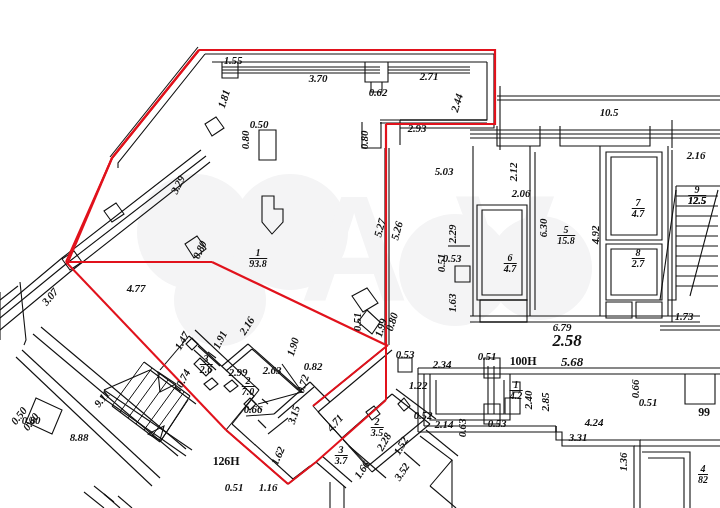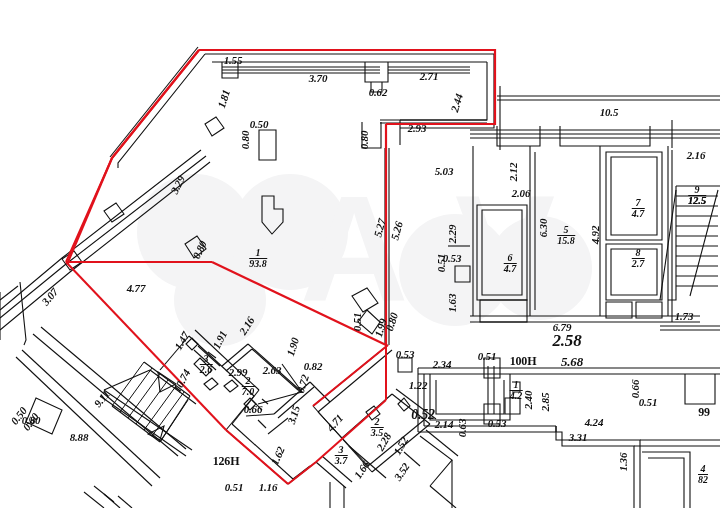--- a/index.html
+++ b/index.html
@@ -281,21 +281,21 @@
       <div class="lbl" style="left: 567px; top: 311px; font-size: 17px; transform: translate(-50%, -50%); margin-top: 29px;">2.58</div>
       <div class="lbl" style="left: 562px; top: 327px; font-size: 11px; transform: translate(-50%, -50%);">6.79</div>
       <div class="lbl" style="left: 684px; top: 316px; font-size: 11px; transform: translate(-50%, -50%);">1.73</div>
       <div class="lbl" style="left: 696px; top: 155px; font-size: 11px; transform: translate(-50%, -50%);">2.16</div>
       <div class="lbl" style="left: 697px; top: 200px; font-size: 11px; transform: translate(-50%, -50%);">12.5</div>
       <div class="lbl" style="left: 405px; top: 354px; font-size: 11px; transform: translate(-50%, -50%);">0.53</div>
       <div class="lbl" style="left: 442px; top: 364px; font-size: 11px; transform: translate(-50%, -50%);">2.34</div>
       <div class="lbl" style="left: 487px; top: 356px; font-size: 11px; transform: translate(-50%, -50%);">0.51</div>
       <div class="lbl" style="left: 572px; top: 361px; font-size: 13px; transform: translate(-50%, -50%);">5.68</div>
       <div class="lbl" style="left: 418px; top: 385px; font-size: 11px; transform: translate(-50%, -50%);">1.22</div>
-      <div class="lbl" style="left: 423px; top: 415px; font-size: 14px; transform: translate(-50%, -50%);">0.52</div>
+      <div class="lbl" style="left: 423px; top: 415px; font-size: 11px; transform: translate(-50%, -50%);">0.52</div>
       <div class="lbl" style="left: 444px; top: 424px; font-size: 11px; transform: translate(-50%, -50%);">2.14</div>
       <div class="lbl" style="left: 497px; top: 423px; font-size: 11px; transform: translate(-50%, -50%);">0.53</div>
       <div class="lbl" style="left: 594px; top: 422px; font-size: 11px; transform: translate(-50%, -50%);">4.24</div>
       <div class="lbl" style="left: 578px; top: 437px; font-size: 11px; transform: translate(-50%, -50%);">3.31</div>
       <div class="lbl" style="left: 648px; top: 402px; font-size: 11px; transform: translate(-50%, -50%);">0.51</div>
       <div class="lbl" style="left: 272px; top: 370px; font-size: 11px; transform: translate(-50%, -50%);">2.63</div>
       <div class="lbl" style="left: 313px; top: 366px; font-size: 11px; transform: translate(-50%, -50%);">0.82</div>
       <div class="lbl" style="left: 253px; top: 409px; font-size: 11px; transform: translate(-50%, -50%);">0.66</div>
       <div class="lbl" style="left: 238px; top: 372px; font-size: 11px; transform: translate(-50%, -50%);">2.99</div>
       <div class="lbl" style="left: 79px; top: 437px; font-size: 11px; transform: translate(-50%, -50%);">8.88</div>

